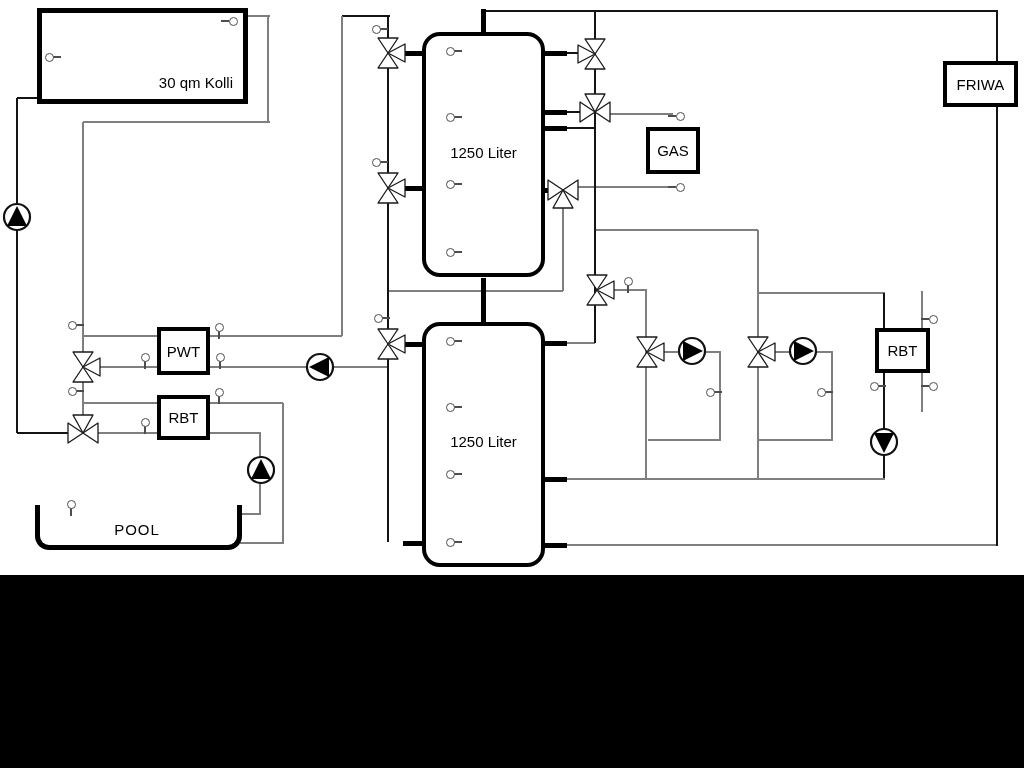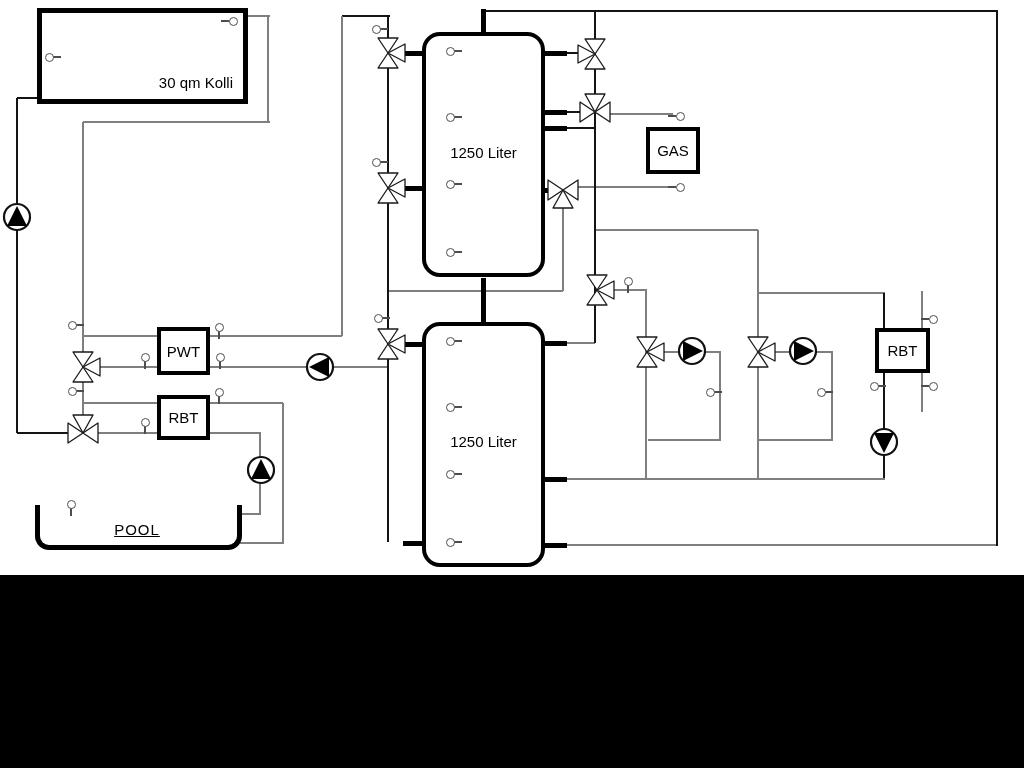--- a/index.html
+++ b/index.html
@@ -29,29 +29,30 @@
   <div class="colllbl" style="left:37px;top:74px;width:196px;">30 qm Kolli</div>
 
   <div class="tank" style="left:422px;top:32px;width:123px;height:245px;"></div>
   <div class="tanklbl" style="left:422px;top:144px;width:123px;">1250 Liter</div>
 
   <div class="tank" style="left:422px;top:322px;width:123px;height:245px;"></div>
   <div class="tanklbl" style="left:422px;top:433px;width:123px;">1250 Liter</div>
 
   <div class="box" style="left:646px;top:127px;width:54px;height:47px;">GAS</div>
 
+  <div class="box" style="left:943px;top:61px;width:75px;height:46px;">FRIWA</div>
 
   <div class="box" style="left:157px;top:327px;width:53px;height:48px;">PWT</div>
 
   <div class="box" style="left:157px;top:395px;width:53px;height:45px;">RBT</div>
 
   <div class="box" style="left:875px;top:328px;width:55px;height:45px;">RBT</div>
 
   <div class="pool" style="left:35px;top:505px;width:207px;height:45px;"></div>
-  <div class="poollbl" style="left:37px;top:521px;width:200px;text-decoration:underline;">POOL</div>
+  <div class="poollbl" style="left:37px;top:521px;width:200px;">POOL</div>
 
   <div class="band" style="left:0px;top:575px;width:1024px;height:193px;"></div>
 <div class="ln" style="left: 342px; top: 15.25px; width: 48px; height: 1.5px; background: rgb(20, 20, 20); z-index: 10;"></div>
     <div class="ln" style="left: 483px; top: 10.25px; width: 515px; height: 1.5px; background: rgb(20, 20, 20); z-index: 10;"></div>
     <div class="ln" style="left: 248px; top: 15px; width: 22px; height: 2px; background: rgb(127, 127, 127); z-index: 10;"></div>
     <div class="ln" style="left: 83px; top: 121px; width: 187px; height: 2px; background: rgb(127, 127, 127); z-index: 10;"></div>
     <div class="ln" style="left: 17px; top: 97px; width: 21px; height: 2px; background: rgb(20, 20, 20); z-index: 10;"></div>
     <div class="ln" style="left: 83px; top: 335px; width: 259px; height: 2px; background: rgb(127, 127, 127); z-index: 10;"></div>
     <div class="ln" style="left: 95px; top: 366px; width: 293px; height: 2px; background: rgb(127, 127, 127); z-index: 10;"></div>
     <div class="ln" style="left: 83px; top: 402px; width: 200px; height: 2px; background: rgb(127, 127, 127); z-index: 10;"></div>

